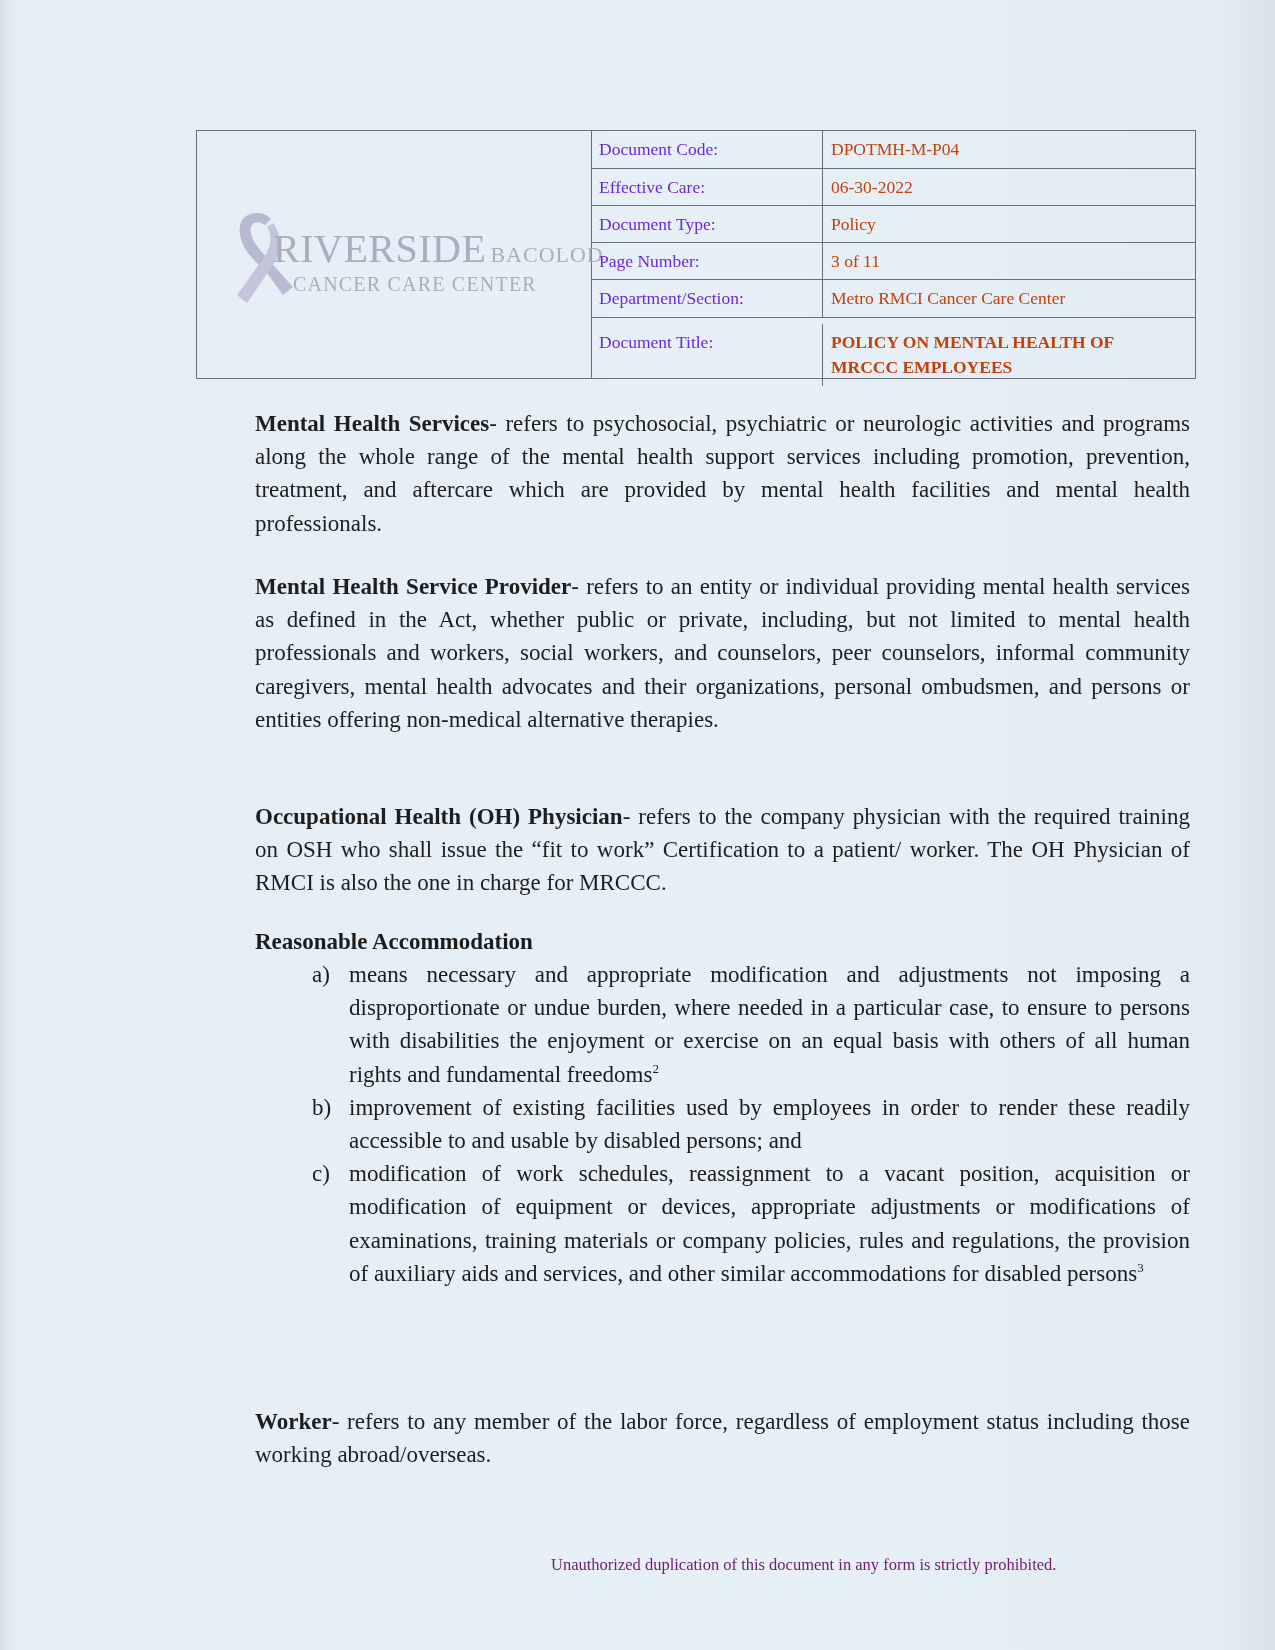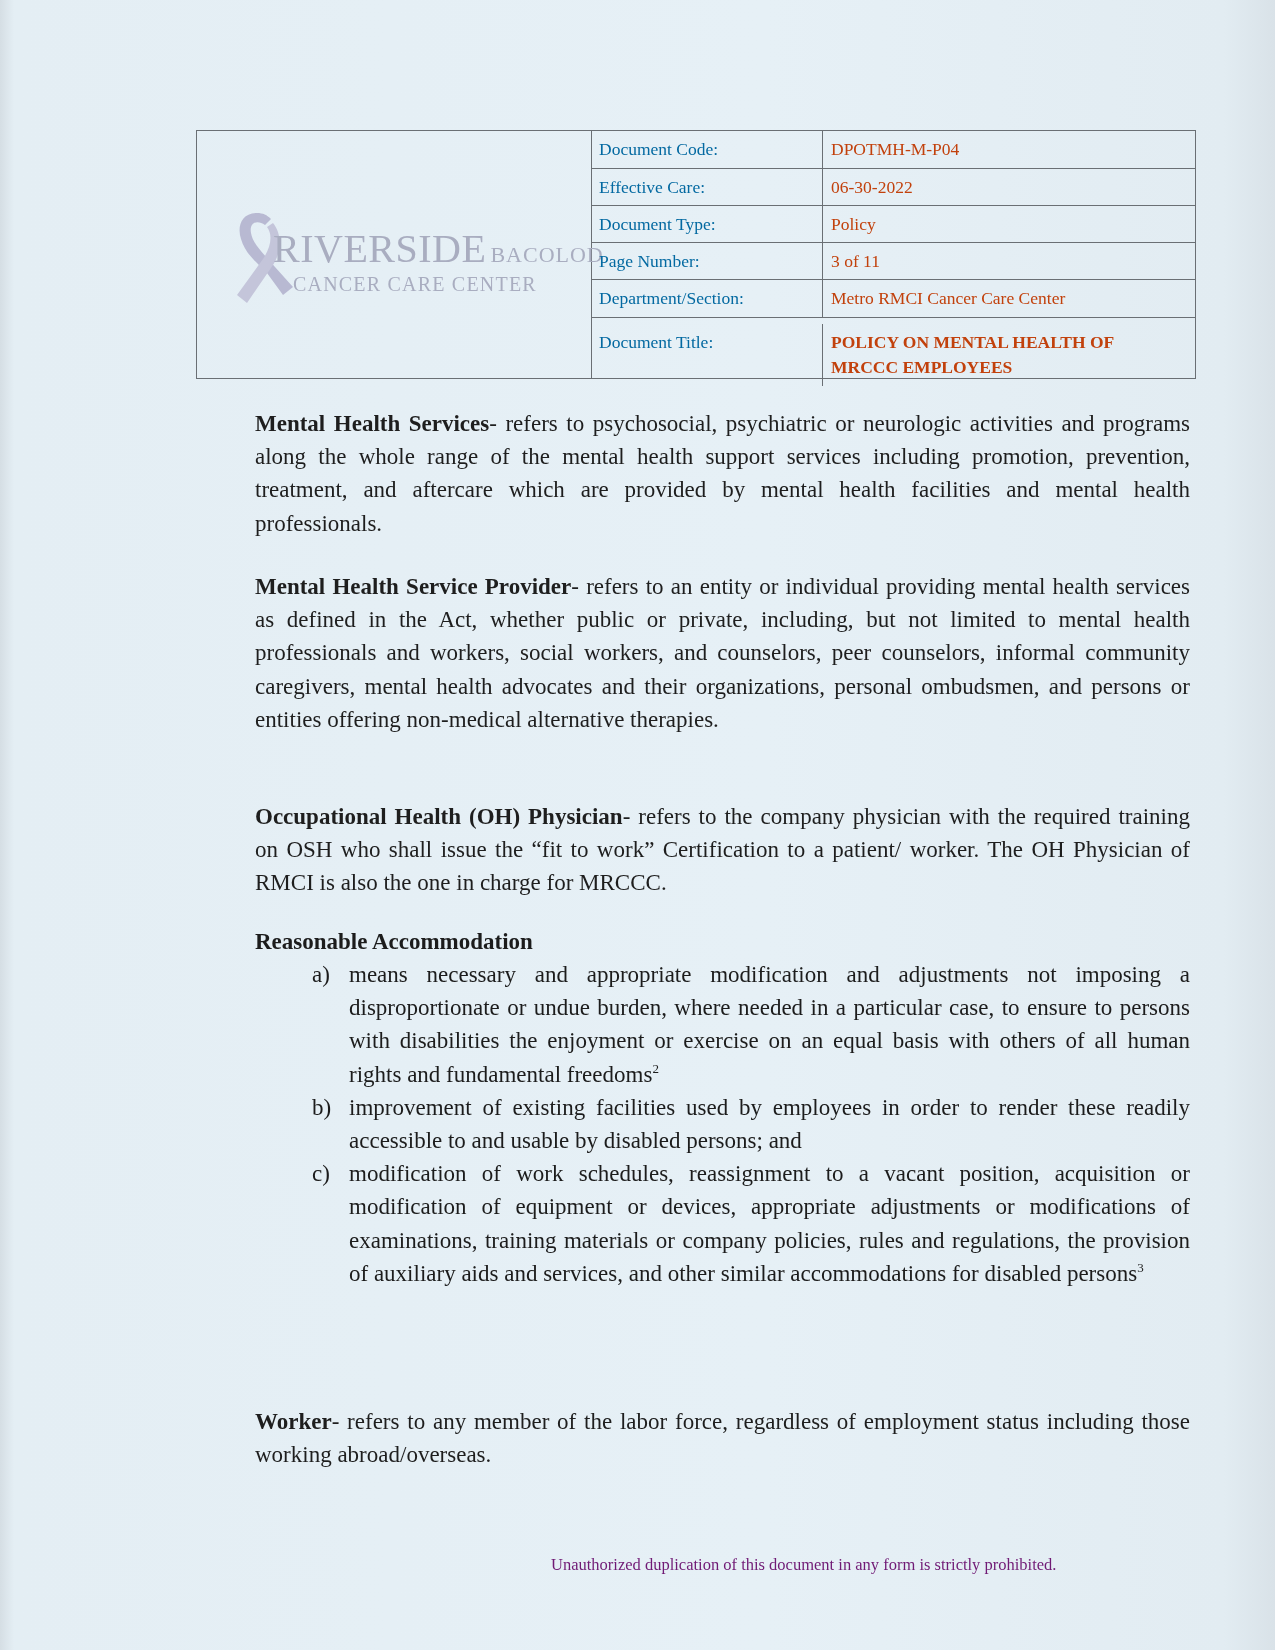--- a/index.html
+++ b/index.html
@@ -38,21 +38,21 @@
     position: absolute; left: 395px; top: 0; right: 0; bottom: 0;
   }
   .meta-row {
     position: absolute; left: 0; right: 0;
     border-bottom: 1.5px solid #6a6f74; box-sizing: border-box;
     display: flex;
   }
   .meta-row:last-child { border-bottom: none; }
   .meta-label {
     width: 231px; border-right: 1.5px solid #6a6f74; box-sizing: border-box;
-    padding: 8px 0 0 7px; font-size: 17.5px; color: #0369a1;
+    padding: 8px 0 0 7px; font-size: 17.5px; color: #6d28d9;
   }
   .meta-value {
     flex: 1; padding: 8px 0 0 8px; font-size: 17.5px; color: #c2410c;
   }
   .meta-value.bold { font-weight: bold; line-height: 25px; padding-top: 6px; }
 
   .body-text {
     position: absolute; left: 255px; width: 935px;
     font-size: 23px; line-height: 33.2px; text-align: justify; color: #1e1e1e;
   }

